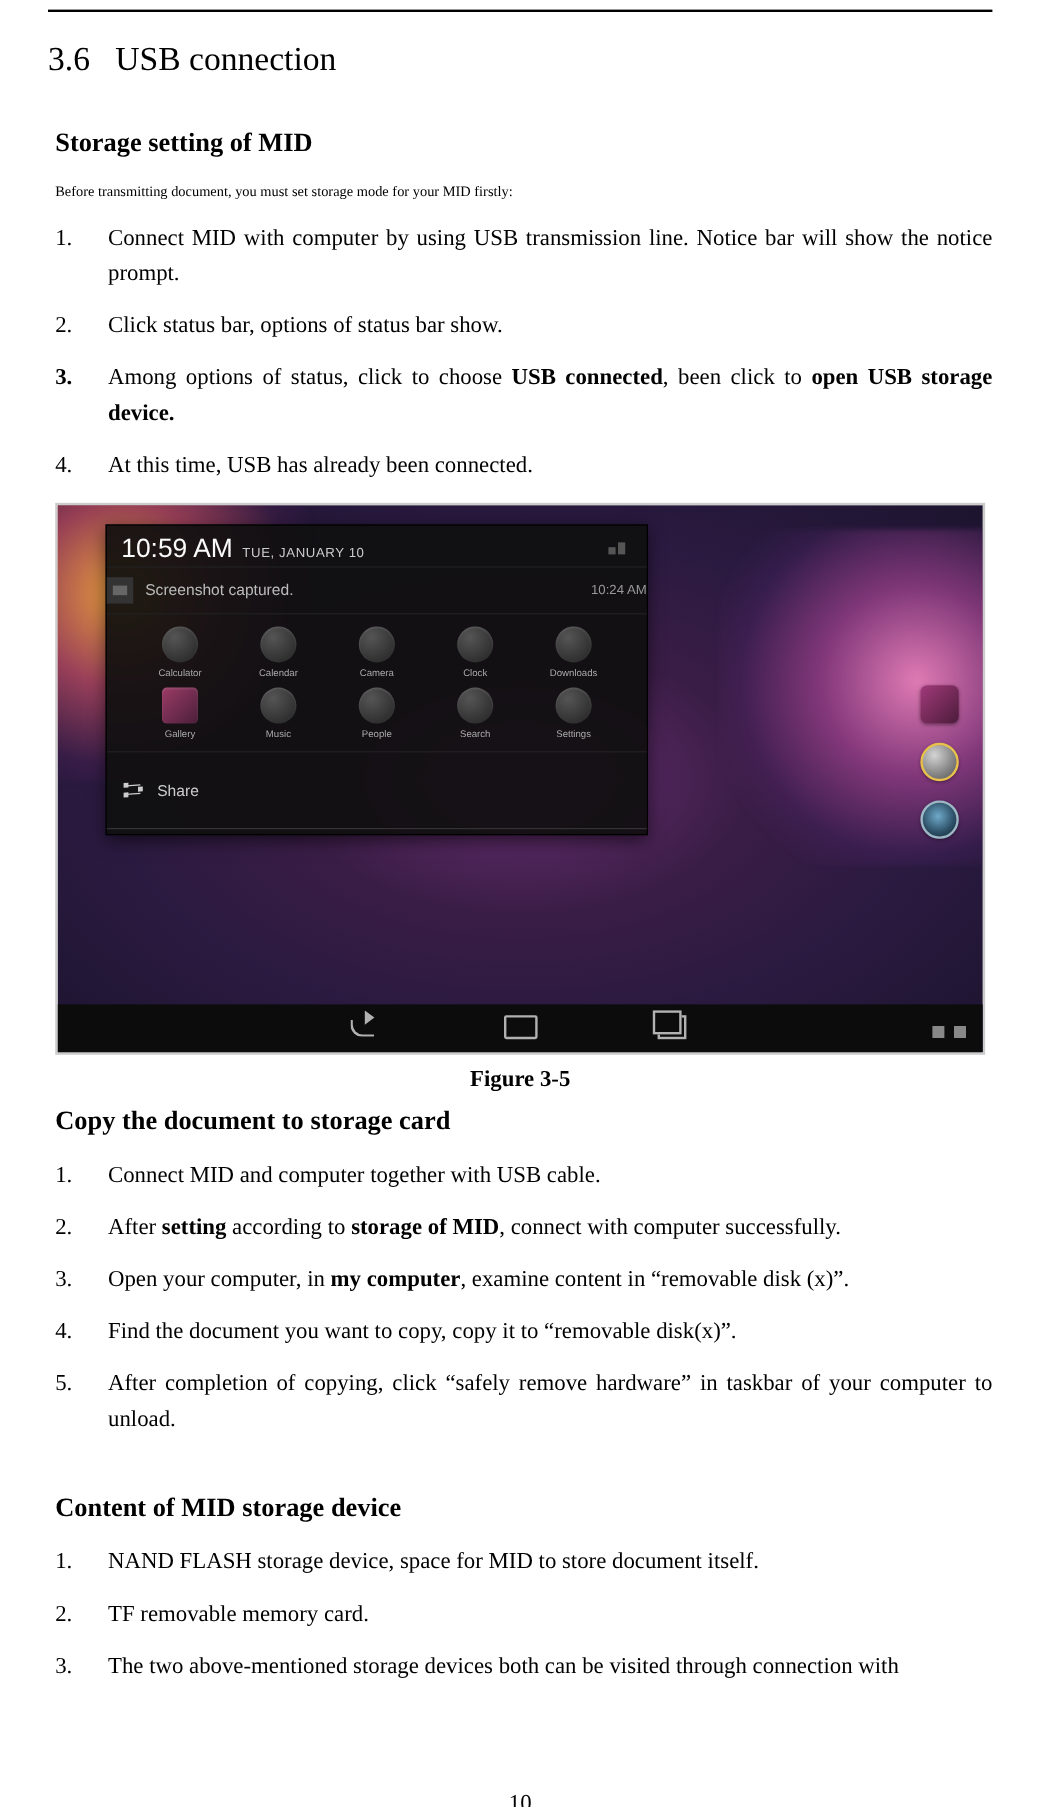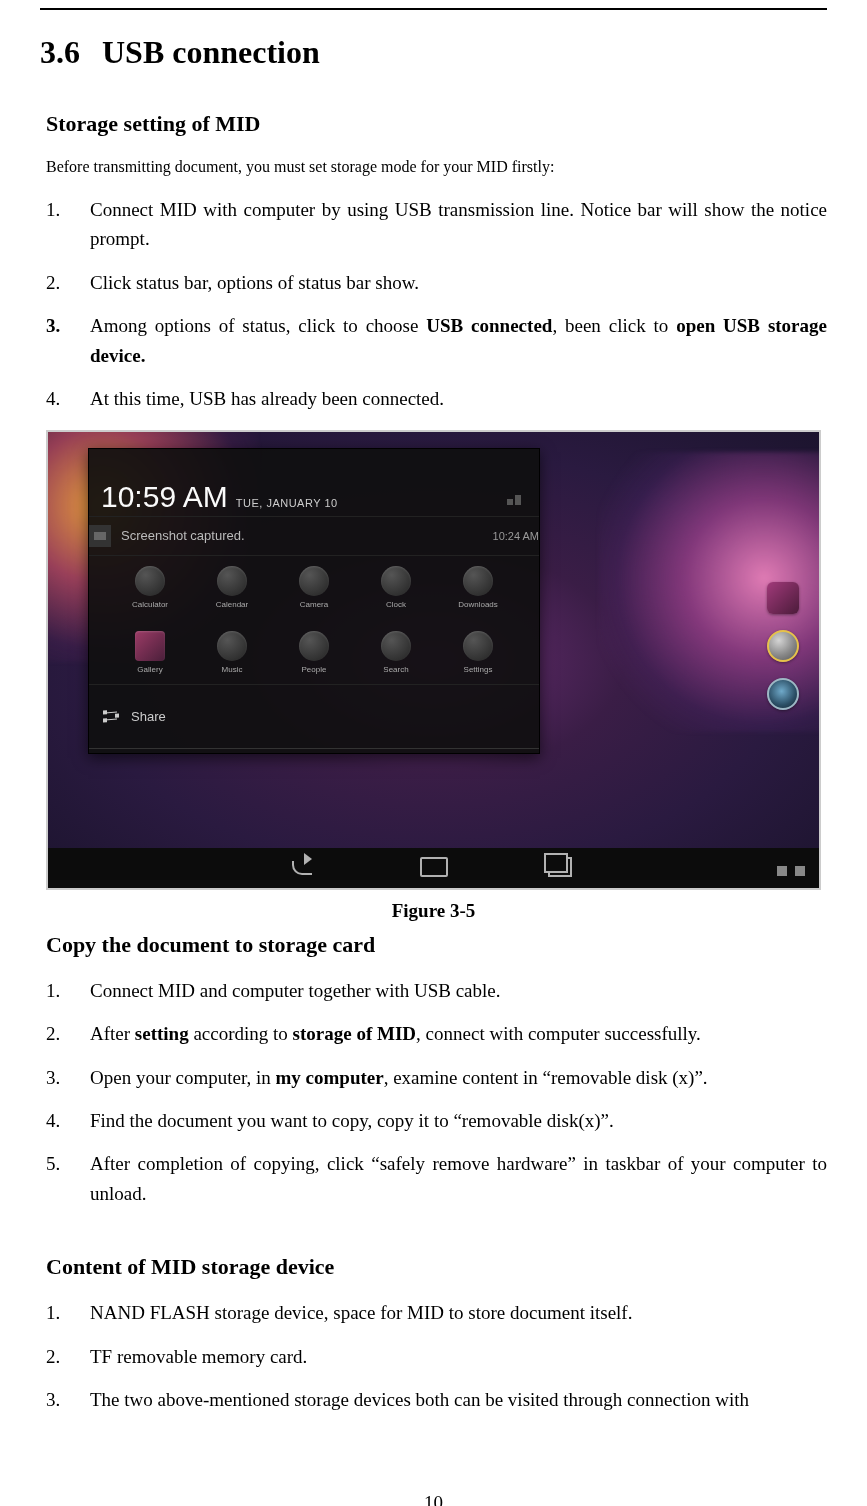--- a/index.html
+++ b/index.html
@@ -15,32 +15,32 @@
     margin: 0 auto;
     box-sizing: border-box;
     padding: 0 40px 40px 40px;
     position: relative;
   }
   .top-rule {
     border-top: 2px solid #000;
     margin-top: 8px;
   }
   .h1 {
-    font-size: 32px;
-    font-weight: bold;
+    font-size: 28px;
+    font-weight: normal;
     margin: 24px 0 40px 0;
   }
   .h1-num { display: inline-block; margin-right: 14px; }
   .h2 {
     font-size: 22px;
     font-weight: bold;
     margin: 10px 0 18px 6px;
   }
   .para {
-    font-size: 16px;
+    font-size: 12px;
     line-height: 1.5;
     margin: 0 0 16px 6px;
     text-align: justify;
   }
   .ol {
     list-style: none;
     padding: 0 0 0 6px;
     margin: 0 0 16px 0;
   }
   .ol > li {
@@ -88,21 +88,21 @@
     box-shadow: 0 4px 14px rgba(0,0,0,0.6);
     font-family: Arial, Helvetica, sans-serif;
     color: #ddd;
   }
   .panel-clock {
     padding: 6px 12px 2px 12px;
     display: flex;
     align-items: baseline;
     gap: 8px;
   }
-  .panel-clock .time { font-size: 30px; color: #fafafa; font-weight: 300; margin-top: 25px; }
+  .panel-clock .time { font-size: 22px; color: #fafafa; font-weight: 300; }
   .panel-clock .date { font-size: 11px; color: #ccc; letter-spacing: 0.5px; }
   .panel-clock .panel-icon {
     margin-left: auto;
     width: 22px; height: 14px;
     background: linear-gradient(#555,#555) left 2px top 6px/6px 6px no-repeat,
                 linear-gradient(#555,#555) left 10px top 2px/6px 10px no-repeat;
   }
   .notif-row {
     display: flex;
     align-items: center;
@@ -115,21 +115,21 @@
     width: 22px; height: 22px; background:#333; margin-right: 10px;
     display: flex; align-items: center; justify-content: center;
   }
   .notif-row .thumb::after {
     content: ""; width: 12px; height: 8px; background: #666;
   }
   .notif-row .ntime { margin-left: auto; font-size: 11px; color: #999; }
   .app-grid {
     display: grid;
     grid-template-columns: repeat(5, 1fr);
-    gap: 22px 4px;
+    gap: 8px 4px;
     padding: 10px 22px;
     border-top: 1px solid #222;
   }
   .app-cell {
     display: flex; flex-direction: column; align-items: center;
     font-size: 8px; color: #aaa;
   }
   .app-cell .app-icon {
     width: 30px; height: 30px; border-radius: 50%;
     background: radial-gradient(circle at 35% 30%, #555 0%, #222 100%);

